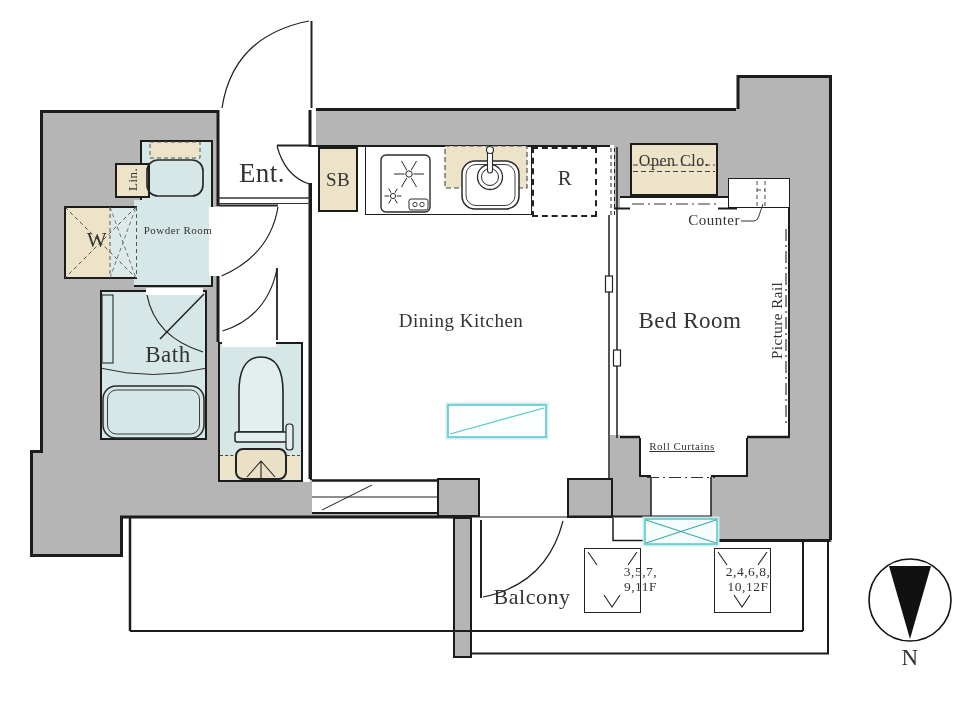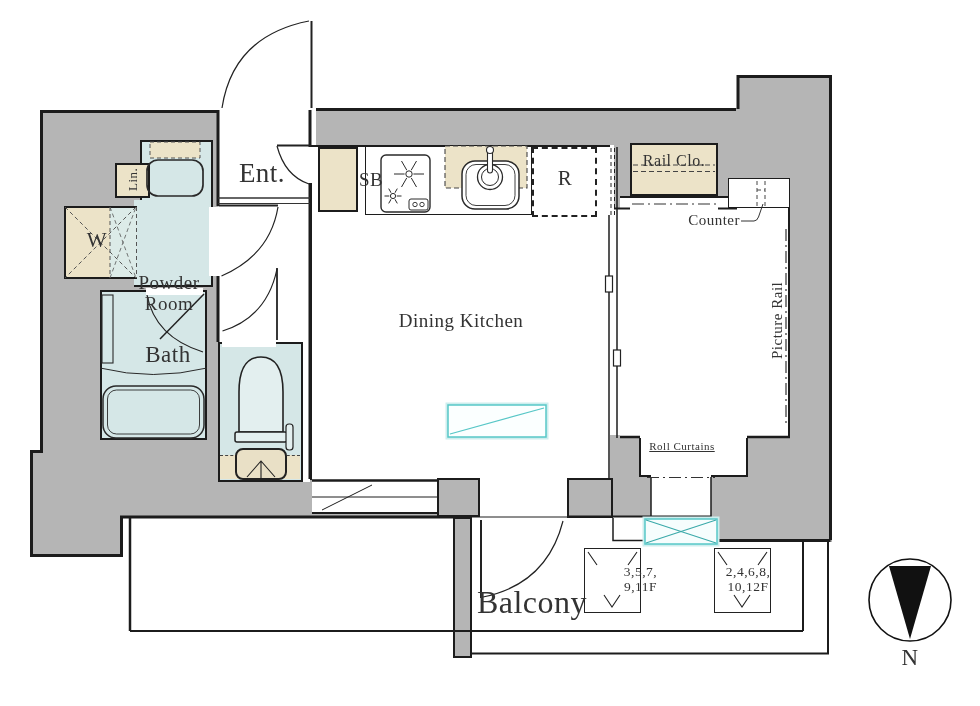--- a/index.html
+++ b/index.html
@@ -226,29 +226,30 @@
       <path d="M718,552 L727,565 M767,552 L758,565 M734,595 L742,607 L750,595"></path>
     </g>
 
     <g>
       <circle cx="910" cy="600" r="41" fill="#ffffff" stroke="#111" stroke-width="1.6"></circle>
       <polygon points="889,566 931,566 910,639" fill="#111"></polygon>
     </g>
   </svg>
 
   <div class="lbl" style="left:214px;top:158px;width:96px;font-size:27px;">Ent.</div>
-  <div class="lbl" style="left:318px;top:169px;width:40px;font-size:19px;padding-left:33px;">SB</div>
+  <div class="lbl" style="left:318px;top:169px;width:40px;font-size:19px;">SB</div>
   <div class="lbl" style="left:533px;top:167px;width:64px;font-size:21px;">R</div>
-  <div class="lbl" style="left:632px;top:152px;width:84px;font-size:16px;">Rail Clo.</div>
+  <div class="lbl" style="left:632px;top:152px;width:84px;font-size:16px;">Open Clo.</div>
   <div class="lbl" style="left:642px;top:212px;width:98px;font-size:15px;text-align:right;">Counter</div>
   <div class="lbl rot" style="left:712px;top:312px;width:130px;font-size:15px;">Picture Rail</div>
-  <div class="lbl" style="left:124px;top:224px;width:90px;font-size:19px;margin-top:48px;">Powder Room</div>
+  <div class="lbl" style="left:133px;top:224px;width:90px;font-size:11px;">Powder Room</div>
   <div class="lbl rot" style="left:98px;top:172px;width:70px;font-size:13px;">Lin.</div>
   <div class="lbl" style="left:86px;top:229px;width:22px;font-size:21px;">W</div>
   <div class="lbl" style="left:115px;top:342px;width:90px;font-size:23px;margin-left:8px;">Bath</div>
   <div class="lbl" style="left:336px;top:310px;width:250px;font-size:19px;">Dining Kitchen</div>
+  <div class="lbl" style="left:605px;top:308px;width:170px;font-size:23px;">Bed Room</div>
   <div class="lbl" style="left:647px;top:440px;width:70px;font-size:11px;text-decoration:underline;">Roll Curtains</div>
-  <div class="lbl" style="left:462px;top:585px;width:140px;font-size:32px;text-align:center;">Balcony</div>
+  <div class="lbl" style="left:462px;top:585px;width:140px;font-size:22px;text-align:center;">Balcony</div>
   <div class="lbl" style="left:586px;top:564px;width:53px;font-size:13.5px;margin-left:28px;">3,5,7, 9,11F</div>
   <div class="lbl" style="left:716px;top:564px;width:64px;font-size:13.5px;">2,4,6,8, 10,12F</div>
   <div class="lbl" style="left:897px;top:645px;width:26px;font-size:23px;">N</div>
 
 </div>
 
 </body></html>

